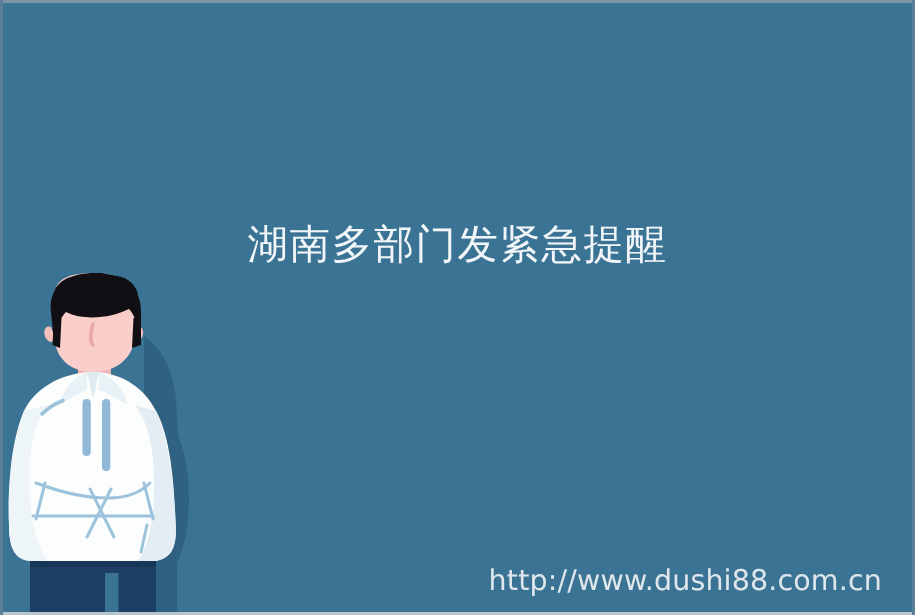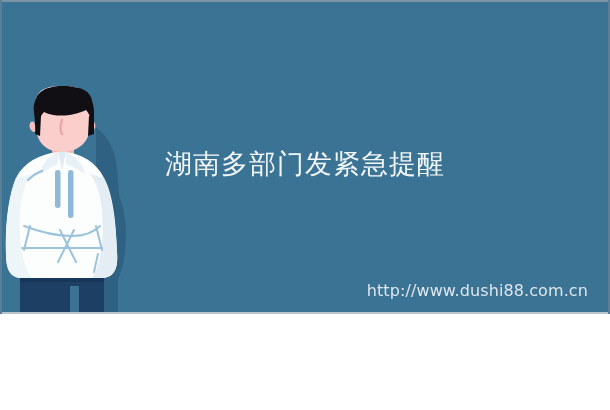--- a/index.html
+++ b/index.html
@@ -6,21 +6,21 @@
     margin: 0;
     padding: 0;
     background: #ffffff;
   }
   body {
     font-family: "Liberation Sans", sans-serif;
   }
   #poster {
     position: relative;
     width: 610px;
-    height: 314px;
+    height: 410px;
     overflow: hidden;
     background: #3b7394;
     box-sizing: border-box;
     text-decoration: underline;
   }
   #bg-fill {
     position: absolute;
     left: 0; top: 0;
     width: 610px;
     height: 410px;
@@ -61,21 +61,21 @@
     font-family: "DejaVu Sans", "Liberation Sans", sans-serif;
     white-space: nowrap;
   }
 
   
   #watermark {
     position: absolute;
     right: 22px;
     bottom: 15px;
     color: #dfe7ec;
-    font-size: 16px;
+    font-size: 19px;
     line-height: 16px;
     letter-spacing: 0.1px;
     font-family: "DejaVu Sans", "Liberation Sans", sans-serif;
     white-space: nowrap;
   }
 
   
   #illustration {
     position: absolute;
     left: 0;

